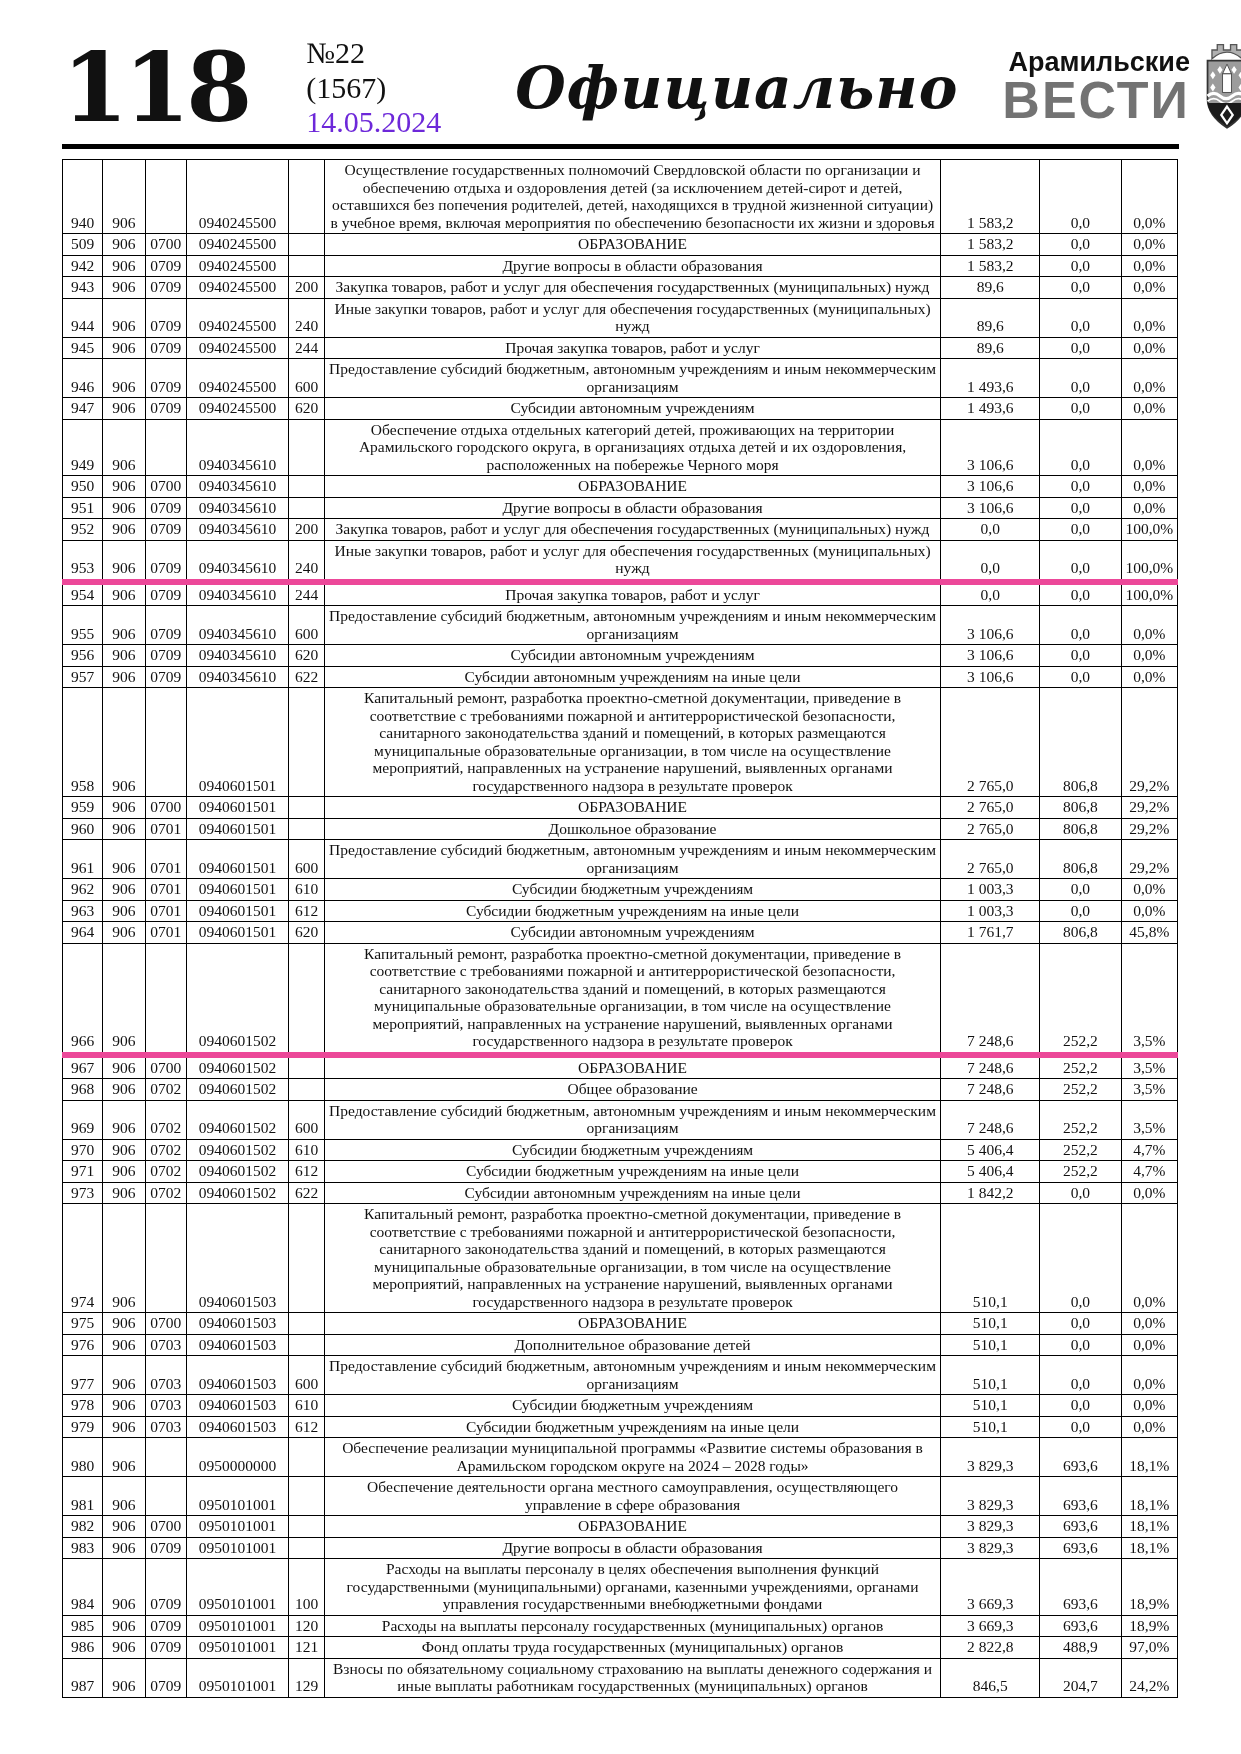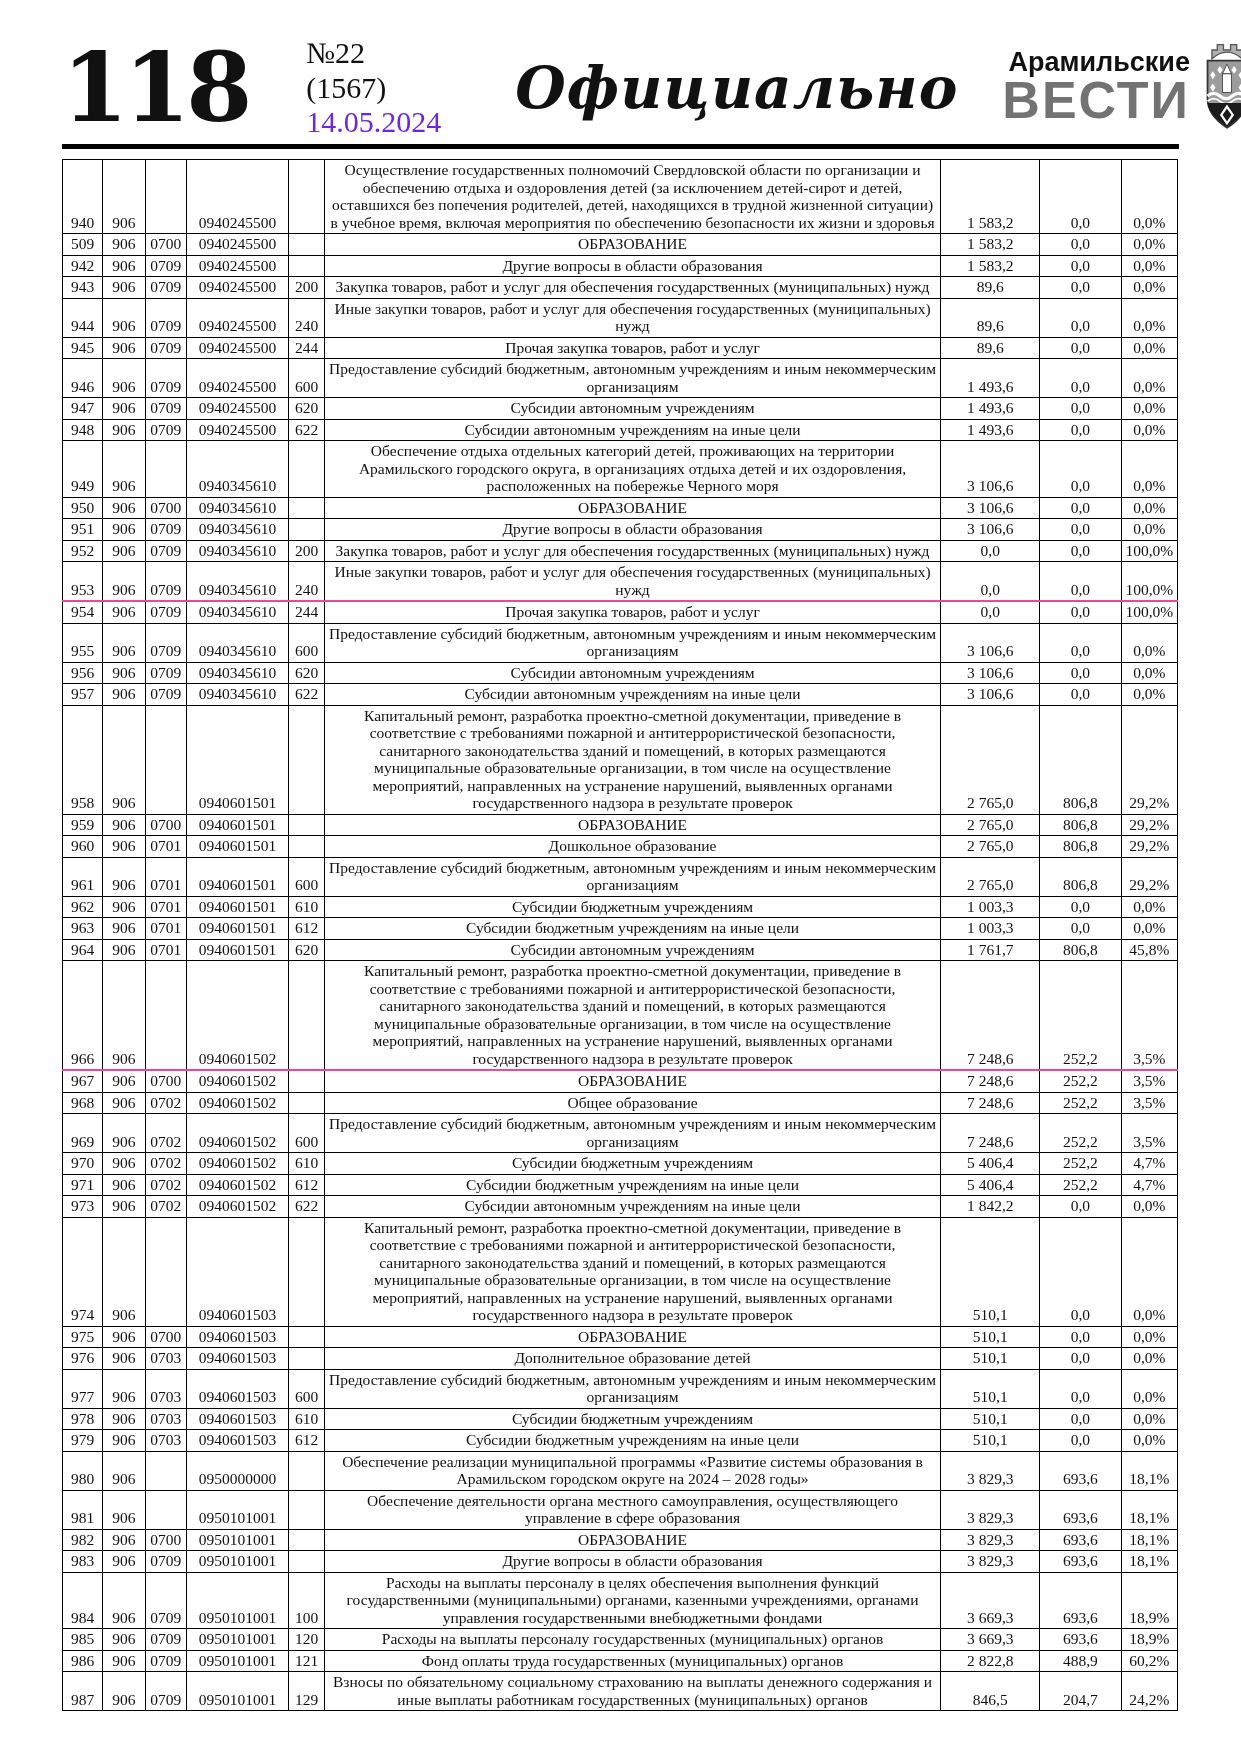--- a/index.html
+++ b/index.html
@@ -54,21 +54,21 @@
     line-height: 1.13;
   }
   table.budget td {
     border: 1px solid #000;
     vertical-align: bottom;
     text-align: center;
     padding: 1px 3px 2px 3px;
     overflow: hidden;
   }
   td.c-name { padding: 1px 6px 2px 6px; }
-  tr.thick-top td { border-top: 2px solid #ec4899; }
+  tr.thick-top td { border-top: 6px solid #ec4899; }
   .col-n   { width: 40px; }
   .col-g   { width: 42px; }
   .col-r   { width: 41px; }
   .col-c   { width: 102px; }
   .col-v   { width: 35px; }
   .col-nm  { width: 613px; }
   .col-s1  { width: 98px; }
   .col-s2  { width: 81px; }
   .col-s3  { width: 56px; }
 </style>
@@ -205,31 +205,20 @@
     <td>906</td>
     <td>0709</td>
     <td>0940245500</td>
     <td>620</td>
     <td class="c-name">Субсидии автономным учреждениям</td>
     <td>1 493,6</td>
     <td>0,0</td>
     <td>0,0%</td>
   </tr>
         <tr>
-    <td>948</td>
-    <td>906</td>
-    <td>0709</td>
-    <td>0940245500</td>
-    <td>622</td>
-    <td class="c-name">Субсидии автономным учреждениям на иные цели</td>
-    <td>1 493,6</td>
-    <td>0,0</td>
-    <td>0,0%</td>
-  </tr>
-        <tr>
     <td>949</td>
     <td>906</td>
     <td></td>
     <td>0940345610</td>
     <td></td>
     <td class="c-name">Обеспечение отдыха отдельных категорий детей, проживающих на территории Арамильского городского округа, в организациях отдыха детей и их оздоровления, расположенных на побережье Черного моря</td>
     <td>3 106,6</td>
     <td>0,0</td>
     <td>0,0%</td>
   </tr>
@@ -609,21 +598,21 @@
   </tr>
         <tr>
     <td>986</td>
     <td>906</td>
     <td>0709</td>
     <td>0950101001</td>
     <td>121</td>
     <td class="c-name">Фонд оплаты труда государственных (муниципальных) органов</td>
     <td>2 822,8</td>
     <td>488,9</td>
-    <td>60,2%</td>
+    <td>97,0%</td>
   </tr>
         <tr>
     <td>987</td>
     <td>906</td>
     <td>0709</td>
     <td>0950101001</td>
     <td>129</td>
     <td class="c-name">Взносы по обязательному социальному страхованию на выплаты денежного содержания и иные выплаты работникам государственных (муниципальных) органов</td>
     <td>846,5</td>
     <td>204,7</td>

